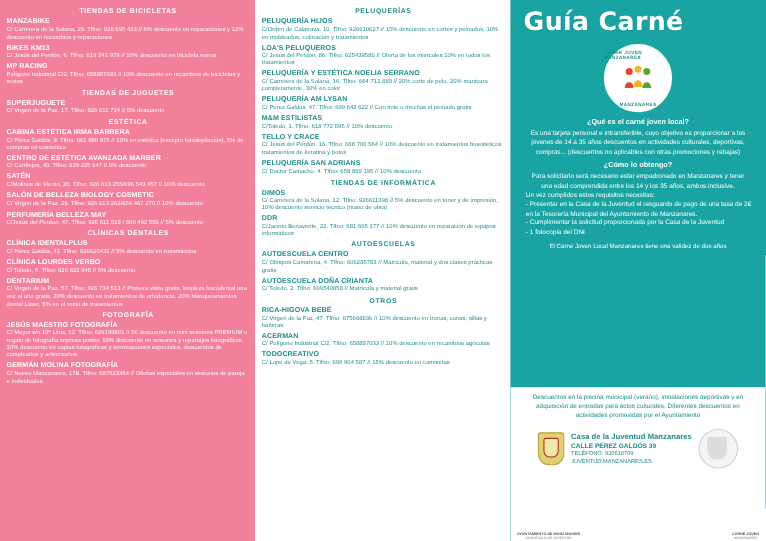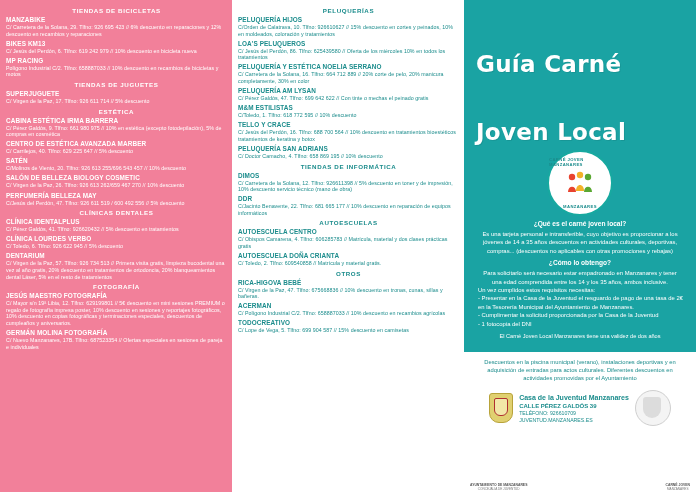--- a/index.html
+++ b/index.html
@@ -81,21 +81,20 @@
     padding: 8px 10px 2px 12px;
   }
   .main-title {
     font-family: "DejaVu Sans", sans-serif;
     font-size: 23px;
     font-weight: bold;
     line-height: 24px;
     color: #ffffff;
     letter-spacing: 0.3px;
     text-shadow: 1px 1px 0 rgba(0,0,0,0.08);
-    margin-top: 44px;
   }
   .logo-wrap {
     display: flex;
     justify-content: center;
     align-items: center;
     margin: 4px 0 4px 0;
   }
   .logo-circle {
     width: 62px;
     height: 62px;
@@ -371,21 +370,20 @@
     <div class="entry">
       <div class="name">TODOCREATIVO</div>
       <div class="desc">C/ Lope de Vega, 5. Tlfno: 699 904 587 // 15% descuento en camisetas</div>
     </div>
   </div>
 
   <div class="col-right">
 
     <div class="title-block">
       <div class="main-title">Guía Carné</div>
-      <div class="main-title">Joven Local</div>
     </div>
 
     <div class="logo-wrap">
       <div class="logo-circle">
         <span class="logo-ring-text rt-top">CARNÉ JOVEN MANZANARES</span>
         <svg width="30" height="26" viewBox="0 0 30 26">
           <circle cx="7" cy="7" r="3.2" fill="#e8432f"></circle>
           <path d="M3 22 C3 15 11 15 11 22 Z" fill="#e8432f"></path>
           <circle cx="15" cy="5" r="3.2" fill="#f3b229"></circle>
           <path d="M11 21 C11 13 19 13 19 21 Z" fill="#f3b229"></path>

